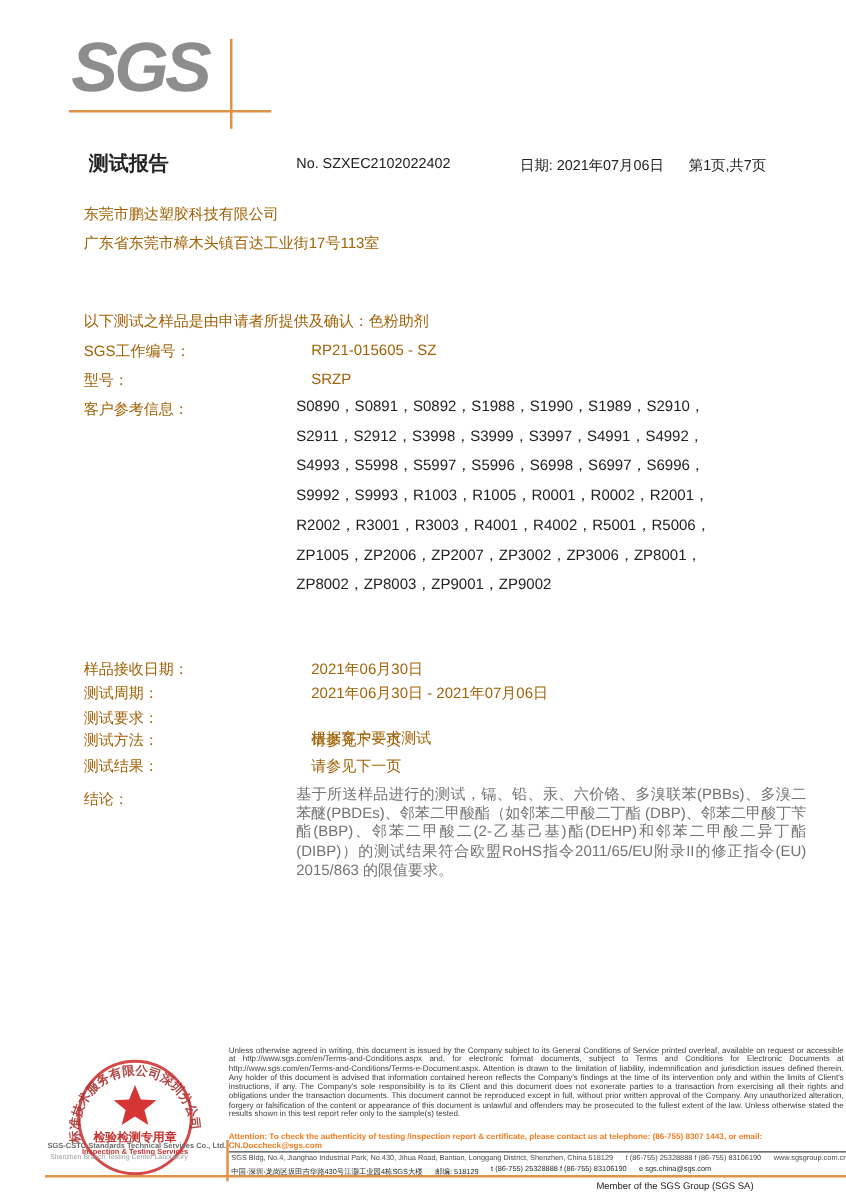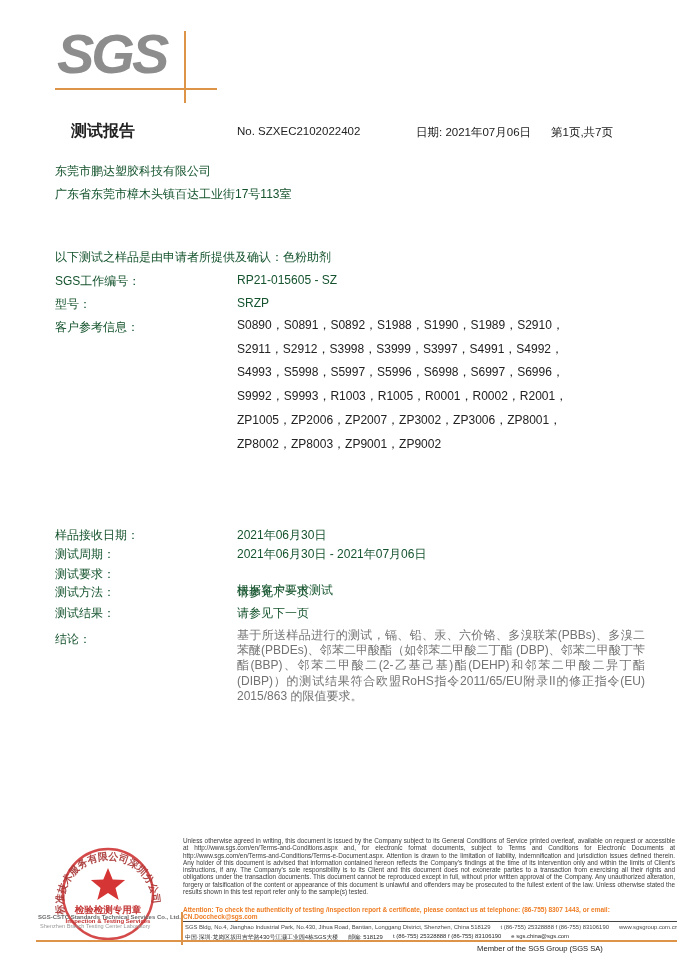--- a/index.html
+++ b/index.html
@@ -13,21 +13,21 @@
     color:#8d8d8d;letter-spacing:-3px;line-height:1;font-style:italic;
   }
   .logo-hline{position:absolute;left:55px;top:88px;width:162px;height:2px;background:#dd9348;}
   .logo-vline{position:absolute;left:184px;top:31px;width:2px;height:72px;background:#dd9348;}
   
   .rpt-title{position:absolute;left:55px;top:121px;font-size:16px;font-weight:bold;color:#222;margin-left:16px;}
   .rpt-no{position:absolute;left:237px;top:125px;font-size:11.5px;color:#222;}
   .rpt-date{position:absolute;left:416px;top:125px;font-size:11.5px;color:#222;}
   .rpt-page{position:absolute;left:551px;top:125px;font-size:11.5px;color:#222;}
   
-  .bodytext{font-size:12px;color:#14532d;}
+  .bodytext{font-size:12px;color:#a16207;margin-left:12px;}
   .company{position:absolute;left:55px;top:163px;}
   .address{position:absolute;left:55px;top:186px;}
   .statement{position:absolute;left:55px;top:249px;}
   .lbl{position:absolute;left:55px;white-space:nowrap;}
   .val{position:absolute;left:237px;white-space:nowrap;}
   .codes{position:absolute;left:237px;top:314px;line-height:23.7px;font-size:12px;color:#222;}
   .conclusion-para{
     position:absolute;left:237px;top:628px;width:408px;
     font-size:12px;line-height:15.2px;color:#737373;text-align:justify;white-space:normal;
   }
@@ -83,20 +83,21 @@
 
   <div class="bodytext lbl" style="top:296px">型号：</div>
   <div class="bodytext val" style="top:296px">SRZP</div>
 
   <div class="bodytext lbl" style="top:319px">客户参考信息：</div>
   <div class="codes">
       <div>S0890，S0891，S0892，S1988，S1990，S1989，S2910，</div>
       <div>S2911，S2912，S3998，S3999，S3997，S4991，S4992，</div>
       <div>S4993，S5998，S5997，S5996，S6998，S6997，S6996，</div>
       <div>S9992，S9993，R1003，R1005，R0001，R0002，R2001，</div>
+      <div>R2002，R3001，R3003，R4001，R4002，R5001，R5006，</div>
       <div>ZP1005，ZP2006，ZP2007，ZP3002，ZP3006，ZP8001，</div>
       <div>ZP8002，ZP8003，ZP9001，ZP9002</div>
     </div>
 
   <div class="bodytext lbl" style="top:527px">样品接收日期：</div>
   <div class="bodytext val" style="top:527px">2021年06月30日</div>
 
   <div class="bodytext lbl" style="top:546px">测试周期：</div>
   <div class="bodytext val" style="top:546px">2021年06月30日 - 2021年07月06日</div>
 

